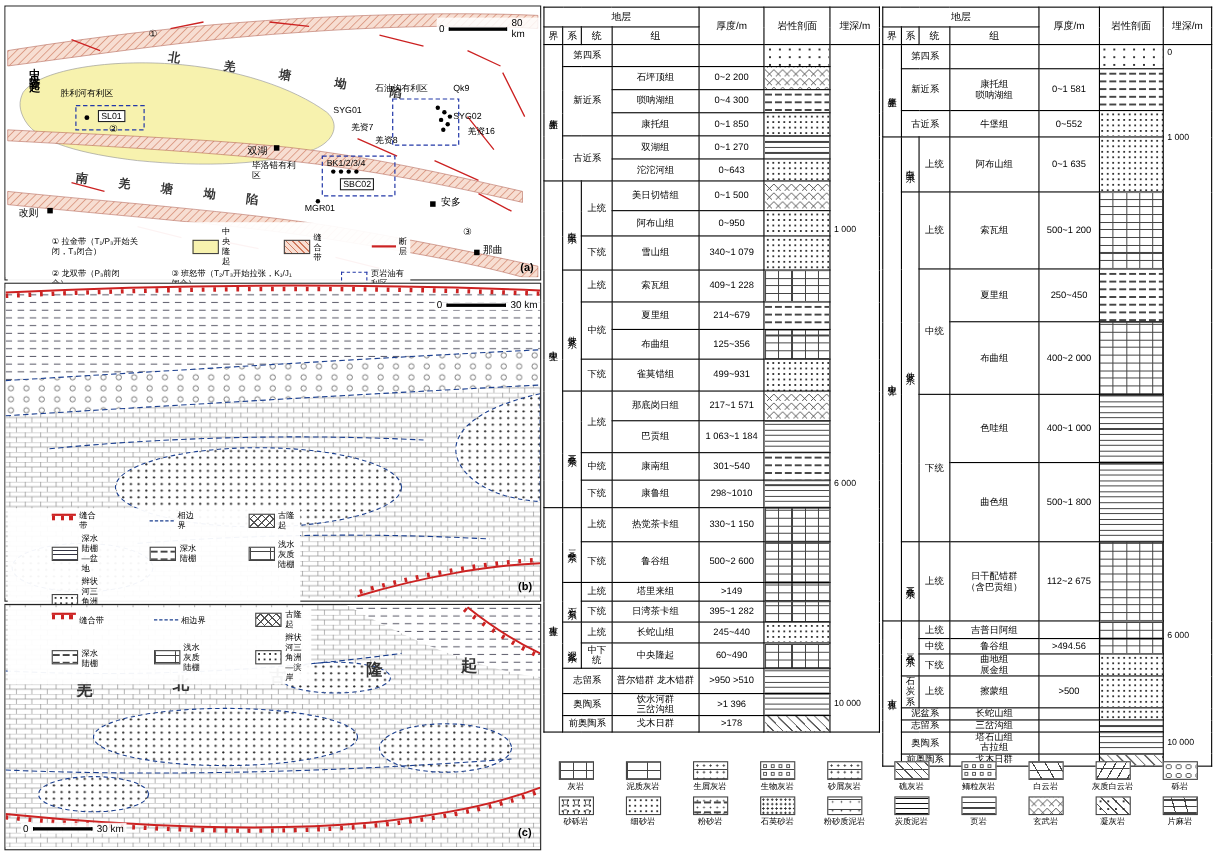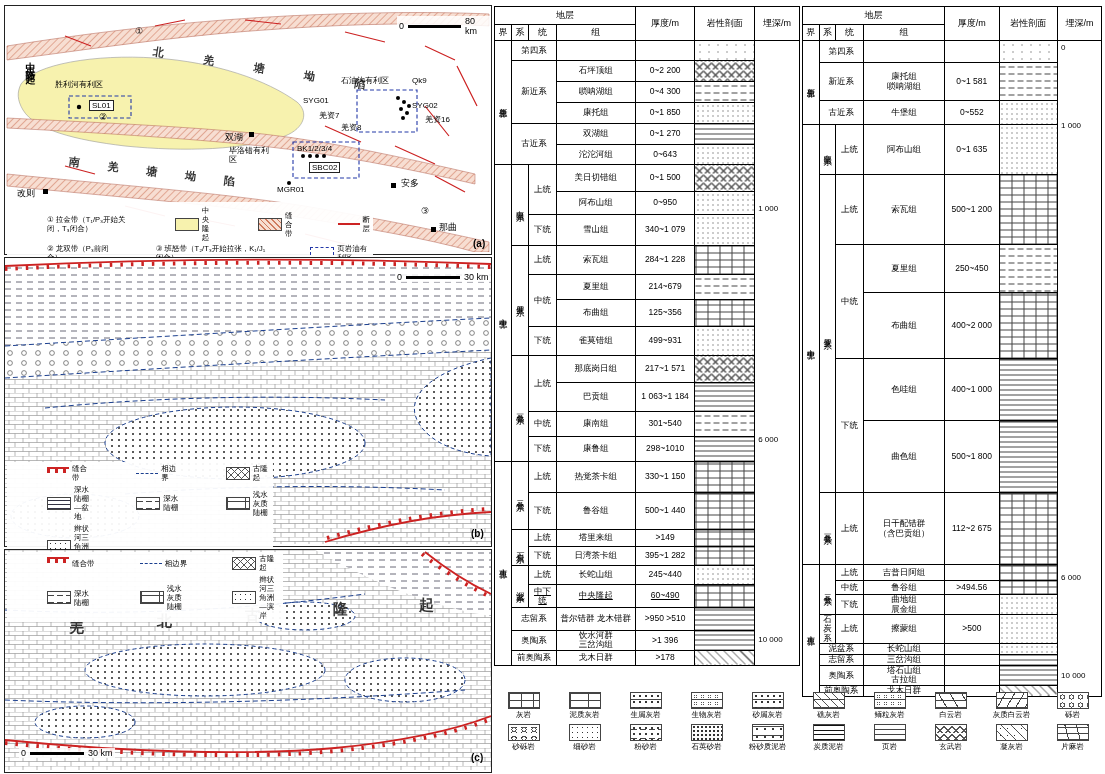--- a/index.html
+++ b/index.html
@@ -418,21 +418,21 @@
           <tr style="height: 31px;">
             <td>下统</td>
             <td>雪山组</td>
             <td>340~1 079</td>
             <td class="lith p-dots"></td>
           </tr>
           <tr style="height: 29px;">
             <td rowspan="4" class="vert">侏罗系</td>
             <td>上统</td>
             <td>索瓦组</td>
-            <td>284~1 228</td>
+            <td>409~1 228</td>
             <td class="lith p-brick"></td>
           </tr>
           <tr style="height: 25px;">
             <td rowspan="2">中统</td>
             <td>夏里组</td>
             <td>214~679</td>
             <td class="lith p-dash"></td>
           </tr>
           <tr style="height: 27px;">
             <td>布曲组</td>
@@ -473,21 +473,21 @@
             <td rowspan="9" class="vert">古生界</td>
             <td rowspan="2" class="vert">二叠系</td>
             <td>上统</td>
             <td>热觉茶卡组</td>
             <td>330~1 150</td>
             <td class="lith p-brick"></td>
           </tr>
           <tr style="height: 37px;">
             <td>下统</td>
             <td>鲁谷组</td>
-            <td>500~1 440</td>
+            <td>500~2 600</td>
             <td class="lith p-brick"></td>
           </tr>
           <tr style="height: 17px;">
             <td rowspan="2" class="vert">石炭系</td>
             <td>上统</td>
             <td>塔里来组</td>
             <td>&gt;149</td>
             <td class="lith p-brick"></td>
           </tr>
           <tr style="height: 19px;">
@@ -496,21 +496,21 @@
             <td>395~1 282</td>
             <td class="lith p-brick"></td>
           </tr>
           <tr style="height: 19px;">
             <td rowspan="2" class="vert">泥盆系</td>
             <td>上统</td>
             <td>长蛇山组</td>
             <td>245~440</td>
             <td class="lith p-dots"></td>
           </tr>
-          <tr style="height: 23px; text-decoration: underline;">
+          <tr style="height: 23px;">
             <td>中下统</td>
             <td>中央隆起</td>
             <td>60~490</td>
             <td class="lith p-brick"></td>
           </tr>
           <tr style="height: 23px;">
             <td colspan="2">志留系</td>
             <td class="pre">普尔错群  龙木错群</td>
             <td class="pre">&gt;950  &gt;510</td>
             <td class="lith p-hlines"></td>

